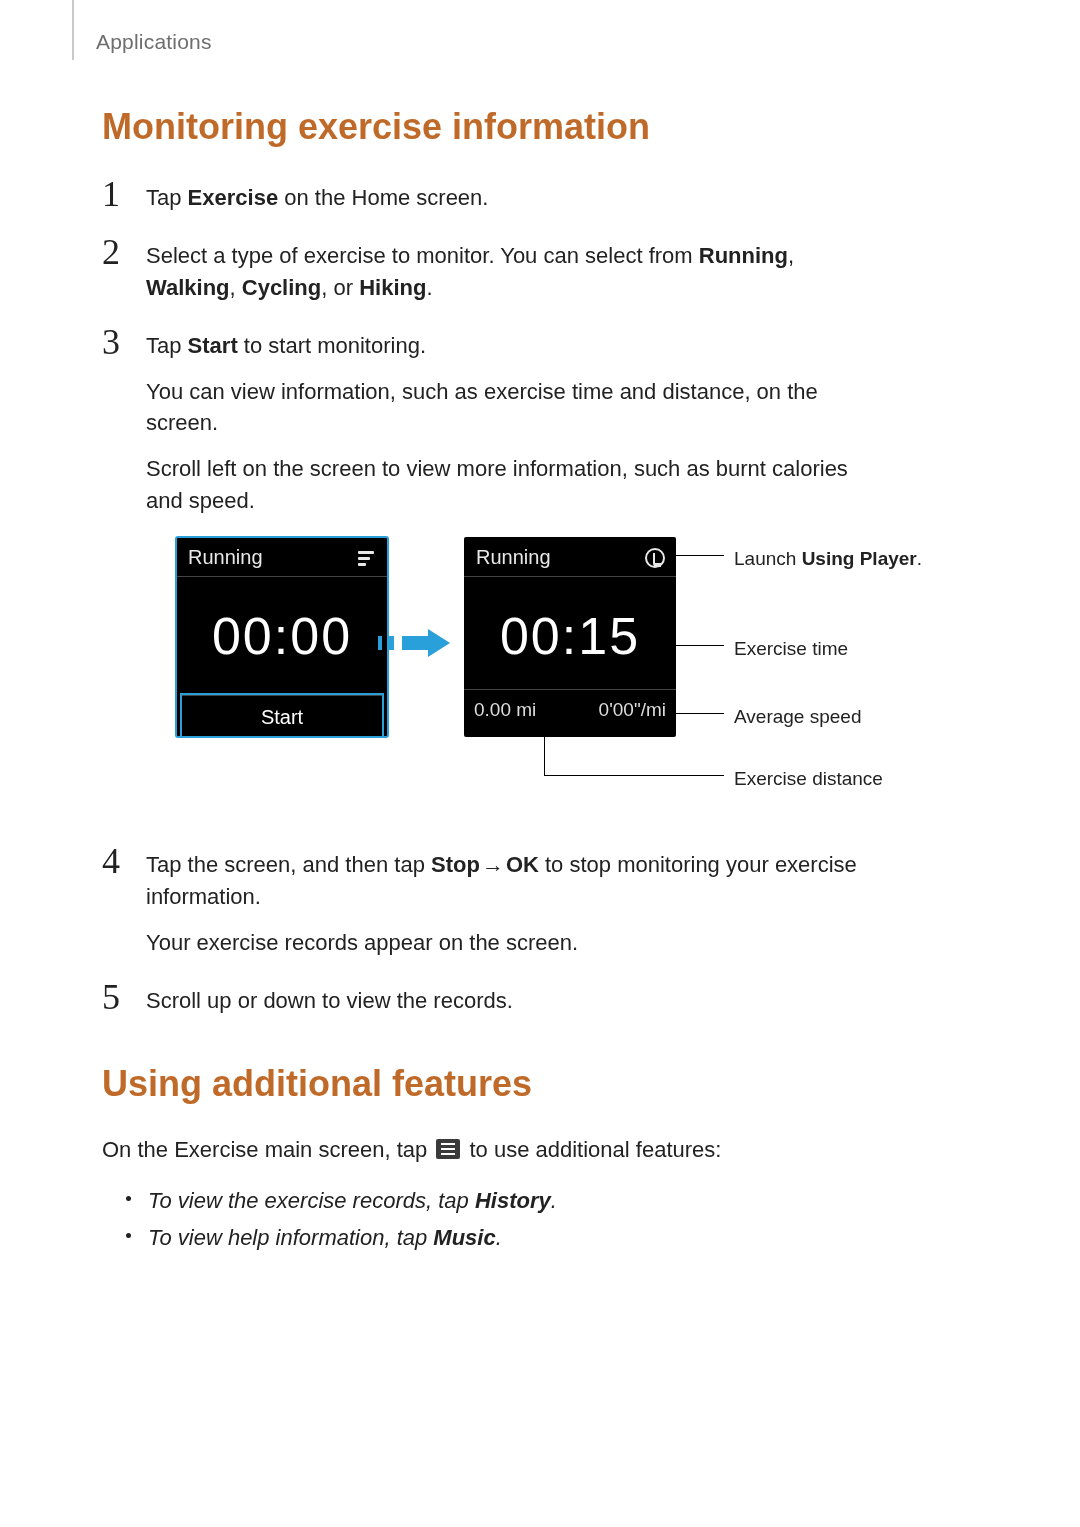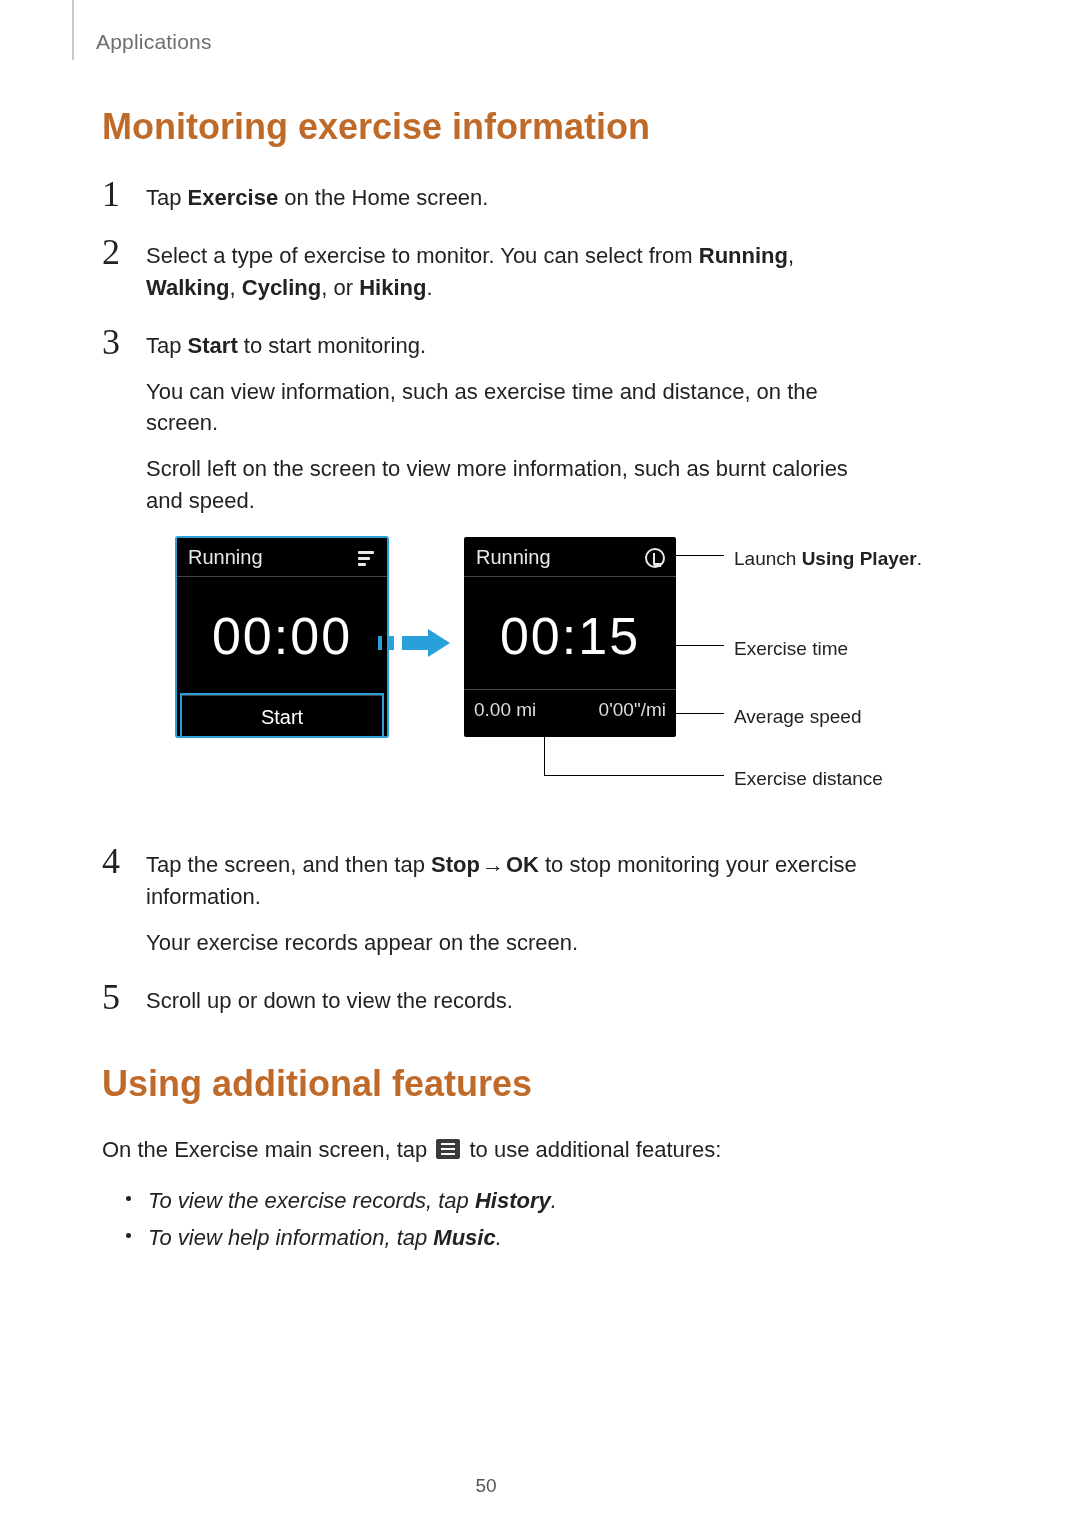--- a/index.html
+++ b/index.html
@@ -203,14 +203,13 @@
 
   <ul class="bullets">
     <li>
       <span>To view the exercise records, tap </span><span class="bold">History</span><span>.</span>
     </li>
     <li>
       <span>To view help information, tap </span><span class="bold">Music</span><span>.</span>
     </li>
   </ul>
 
-  <div class="page-num">50</div>
 </div>
 
 </body></html>

